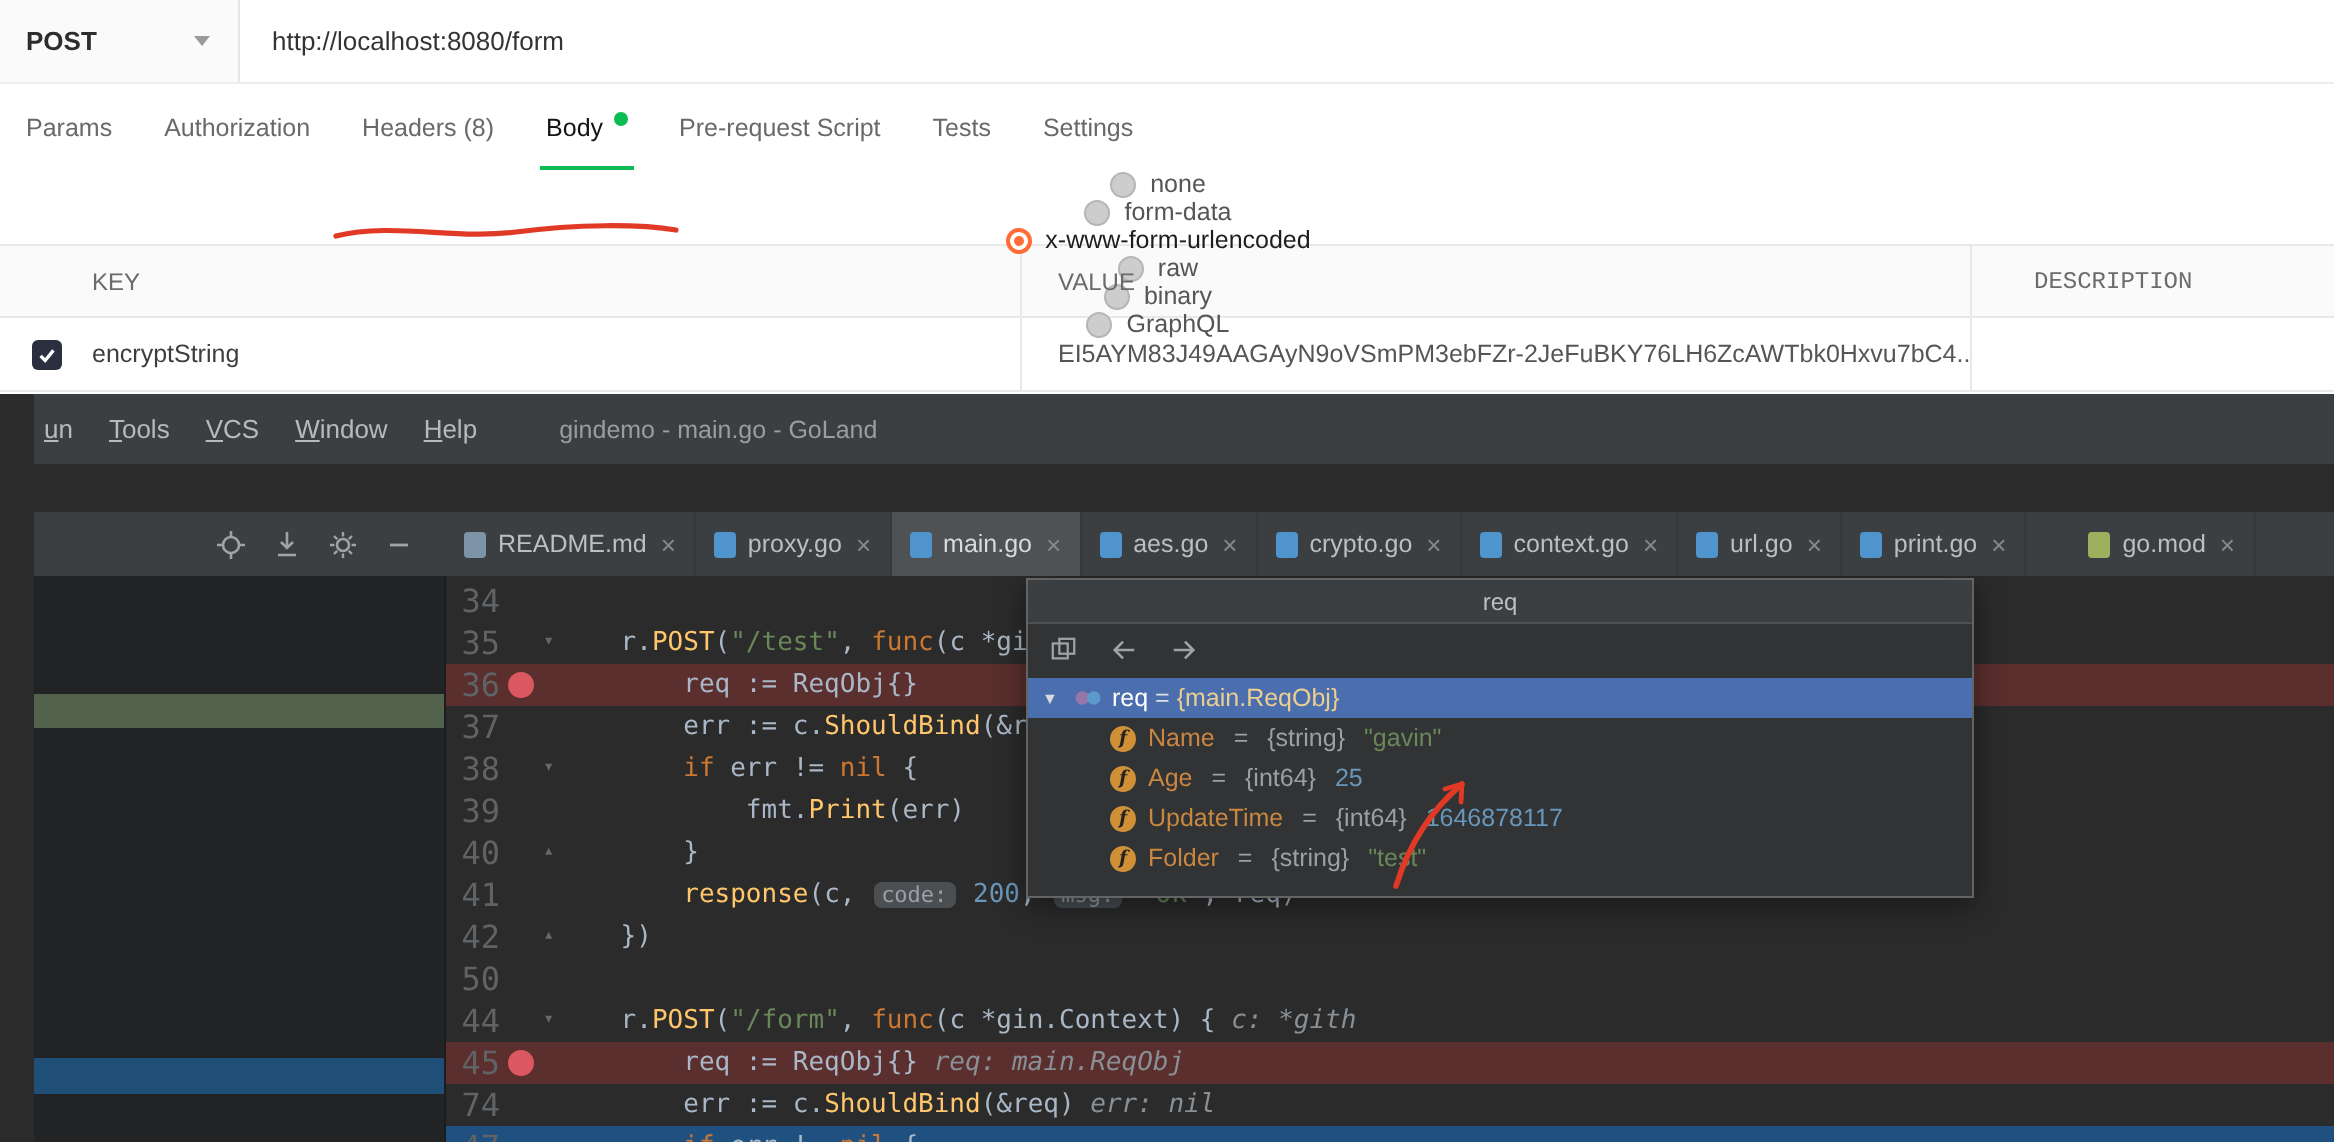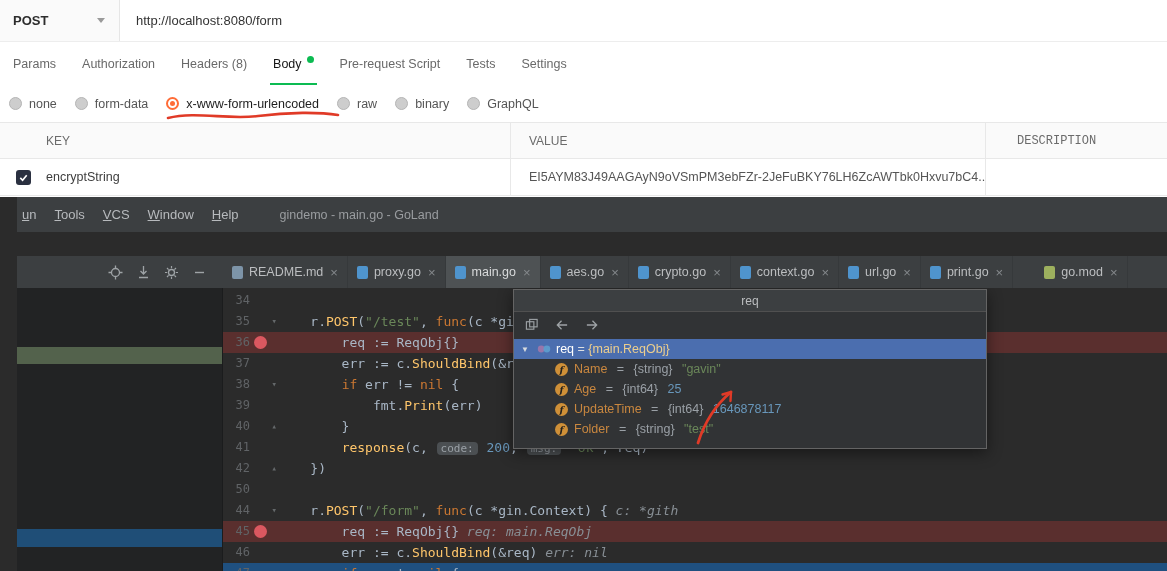--- a/index.html
+++ b/index.html
@@ -10,21 +10,21 @@
   .pm { position:absolute; top:0; left:0; width:1167px; height:197px; background:#fff; z-index:1; }
   .pm-url { height:42px; display:flex; align-items:stretch; border-bottom:1px solid #ededed; }
   .pm-method { width:120px; background:#fafafa; border-right:1px solid #e6e6e6; display:flex; align-items:center; justify-content:space-between; padding:0 14px 0 13px; font-weight:bold; font-size:13px; color:#2d2d2d; cursor:pointer; }
   .caret { width:0; height:0; border-left:4px solid transparent; border-right:4px solid transparent; border-top:5px solid #9a9a9a; }
   .pm-urltext { display:flex; align-items:center; padding-left:16px; font-size:13px; color:#333; flex:1; }
   .pm-tabs { height:43px; display:flex; align-items:stretch; }
   .pm-tab { display:flex; align-items:center; padding:0 13px; font-size:12.5px; color:#696969; position:relative; cursor:pointer; }
   .pm-tab.active { color:#141414; }
   .pm-tab.active::after { content:""; position:absolute; left:10px; right:10px; bottom:0; height:2px; background:#0cbb52; }
   .pm-dot { width:7px; height:7px; border-radius:50%; background:#0cbb52; margin-left:5px; transform:translateY(-4px); }
-  .pm-radios { height:37px; display:flex; align-items:center; padding-left:9px; }
+  .pm-radios { height:37px; display:flex; align-items:center; padding-left:9px;flex-direction:column; }
   .pm-radio { display:flex; align-items:center; gap:7px; margin-right:18px; font-size:12.5px; color:#555; cursor:pointer; }
   .rdot { width:13px; height:13px; border-radius:50%; background:#cdcdcd; border:1px solid #b5b5b5; flex:none; }
   .pm-radio.sel .rdot { background:#fff; border:2px solid #ff6c37; position:relative; }
   .pm-radio.sel .rdot::after { content:""; position:absolute; inset:2px; border-radius:50%; background:#ff6c37; }
   .pm-radio.sel { color:#1d1d1d; }
   .pm-table { border-top:1px solid #e8e8e8; }
   .pm-thead { height:35px; display:flex; align-items:stretch; background:#fafafa; font-size:12px; color:#6b6b6b; }
   .pm-trow { height:38px; display:flex; align-items:stretch; border-top:1px solid #e8e8e8; border-bottom:1px solid #e8e8e8; font-size:12.5px; color:#3d3d3d; background:#fff; }
   .cc { width:46px; display:flex; align-items:center; justify-content:center; }
   .ck { width:464px; display:flex; align-items:center; }
@@ -54,21 +54,21 @@
   .fic-go { background:#4f94cd; }
   .fic-md { background:#7d94a8; }
   .fic-mod { background:#9db05e; }
   .tclose { color:#85898c; font-size:13px; margin-left:1px; }
   .editor { flex:1; position:relative; background:#2b2b2b; overflow:hidden; }
   .pp { position:absolute; left:0; top:0; bottom:0; width:206px; background:#222324; border-right:1px solid #1b1c1d; }
   .ppg { position:absolute; left:0; right:0; top:59px; height:17px; background:#53624c; }
   .ppb { position:absolute; left:0; right:0; top:241px; height:18px; background:#1f4e77; }
   .codep { position:absolute; left:206px; top:0; right:0; bottom:0; padding-top:2px; font-family:"DejaVu Sans Mono",monospace; font-size:13px; }
   .cl { height:21px; line-height:21px; display:flex; white-space:pre; position:relative; }
-  .ln { width:27px; flex:none; text-align:right; color:#606366; font-size:12px; }
+  .ln { width:27px; flex:none; text-align:right; color:#606366; font-size:16px; }
   .gut2 { width:29px; flex:none; position:relative; }
   .bpdot { position:absolute; left:4px; top:4px; width:13px; height:13px; border-radius:50%; background:#db5860; cursor:pointer; }
   .fold { position:absolute; right:2px; top:0; color:#64686a; font-size:9px; cursor:pointer; }
   .ct { flex:1; }
   .hl-breakpoint { background:#5a2f2e; }
   .hl-exec { background:#1f5080; }
   .seg-p { color:#a9b7c6; } .seg-k { color:#cc7832; } .seg-f { color:#ffc66b; }
   .seg-s { color:#6a8759; } .seg-n { color:#6897bb; }
   .seg-h { color:#9aa0a6; background:#4b4f52; border-radius:4px; padding:0 4px; font-size:11px; margin:0 1px; }
   .seg-v { color:#888f95; font-style:italic; }
@@ -267,21 +267,21 @@
           <div class="cl hl-breakpoint"><span class="ln">36</span><span class="gut2"><span class="bpdot"></span></span><span class="ct"><span class="seg-p">        req := ReqObj{}</span></span></div>
           <div class="cl"><span class="ln">37</span><span class="gut2"></span><span class="ct"><span class="seg-p">        err := c.</span><span class="seg-f">ShouldBind</span><span class="seg-p">(&amp;req)</span></span></div>
           <div class="cl"><span class="ln">38</span><span class="gut2"><span class="fold">▾</span></span><span class="ct"><span class="seg-p">        </span><span class="seg-k">if</span><span class="seg-p"> err != </span><span class="seg-k">nil</span><span class="seg-p"> {</span></span></div>
           <div class="cl"><span class="ln">39</span><span class="gut2"></span><span class="ct"><span class="seg-p">            fmt.</span><span class="seg-f">Print</span><span class="seg-p">(err)</span></span></div>
           <div class="cl"><span class="ln">40</span><span class="gut2"><span class="fold">▴</span></span><span class="ct"><span class="seg-p">        }</span></span></div>
           <div class="cl"><span class="ln">41</span><span class="gut2"></span><span class="ct"><span class="seg-p">        </span><span class="seg-f">response</span><span class="seg-p">(c, </span><span class="seg-h">code:</span><span class="seg-p"> </span><span class="seg-n">200</span><span class="seg-p">, </span><span class="seg-h">msg:</span><span class="seg-p"> </span><span class="seg-s">"ok"</span><span class="seg-p">, req)</span></span></div>
           <div class="cl"><span class="ln">42</span><span class="gut2"><span class="fold">▴</span></span><span class="ct"><span class="seg-p">    })</span></span></div>
           <div class="cl"><span class="ln">50</span><span class="gut2"></span><span class="ct"></span></div>
           <div class="cl"><span class="ln">44</span><span class="gut2"><span class="fold">▾</span></span><span class="ct"><span class="seg-p">    r.</span><span class="seg-f">POST</span><span class="seg-p">(</span><span class="seg-s">"/form"</span><span class="seg-p">, </span><span class="seg-k">func</span><span class="seg-p">(c *gin.Context) { </span><span class="seg-v">c: *gith</span></span></div>
           <div class="cl hl-breakpoint"><span class="ln">45</span><span class="gut2"><span class="bpdot"></span></span><span class="ct"><span class="seg-p">        req := ReqObj{} </span><span class="seg-v">req: main.ReqObj</span></span></div>
-          <div class="cl"><span class="ln">46</span><span class="gut2"></span><span class="ct"><span class="seg-p">        err := c.</span><span class="seg-f">ShouldBind</span><span class="seg-p">(&amp;req) </span><span class="seg-v">err: nil</span></span></div>
+          <div class="cl"><span class="ln">74</span><span class="gut2"></span><span class="ct"><span class="seg-p">        err := c.</span><span class="seg-f">ShouldBind</span><span class="seg-p">(&amp;req) </span><span class="seg-v">err: nil</span></span></div>
           <div class="cl hl-exec"><span class="ln">47</span><span class="gut2"></span><span class="ct"><span class="seg-p">        </span><span class="seg-k">if</span><span class="seg-p"> err != </span><span class="seg-k">nil</span><span class="seg-p"> {</span></span></div>
         </div>
 
       <div class="dpop">
         <div class="dp-title">req</div>
         <div class="dp-tools">
           <span class="ticonbtn" id="icoFrames">
               <svg viewBox="0 0 15 15">
                 <rect x="1.5" y="4" width="8" height="8" fill="none" stroke="#9ea3a6" stroke-width="1.2"></rect>
                 <rect x="5" y="1.5" width="8" height="8" fill="none" stroke="#9ea3a6" stroke-width="1.2"></rect>

